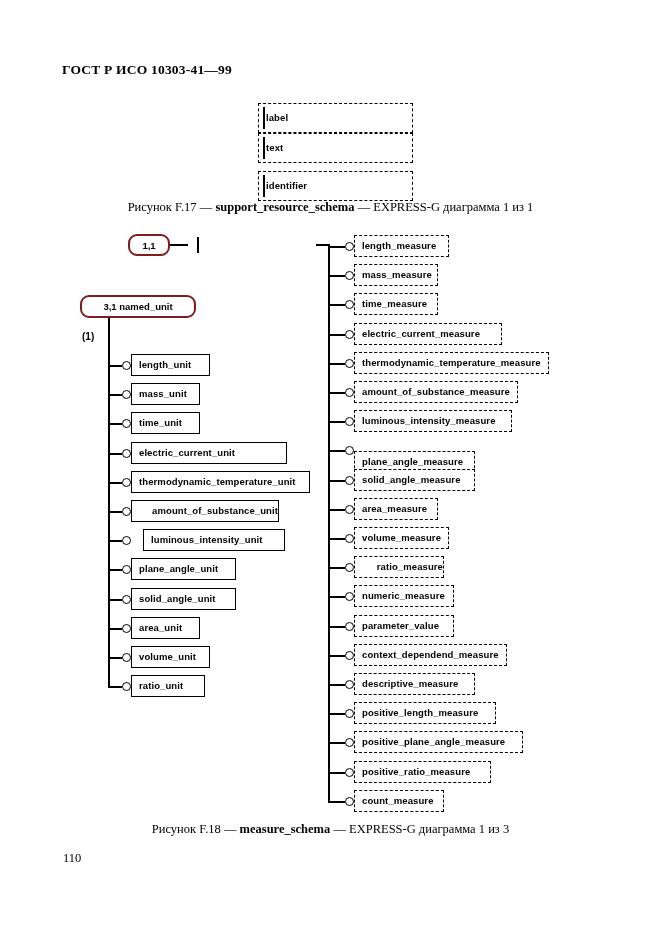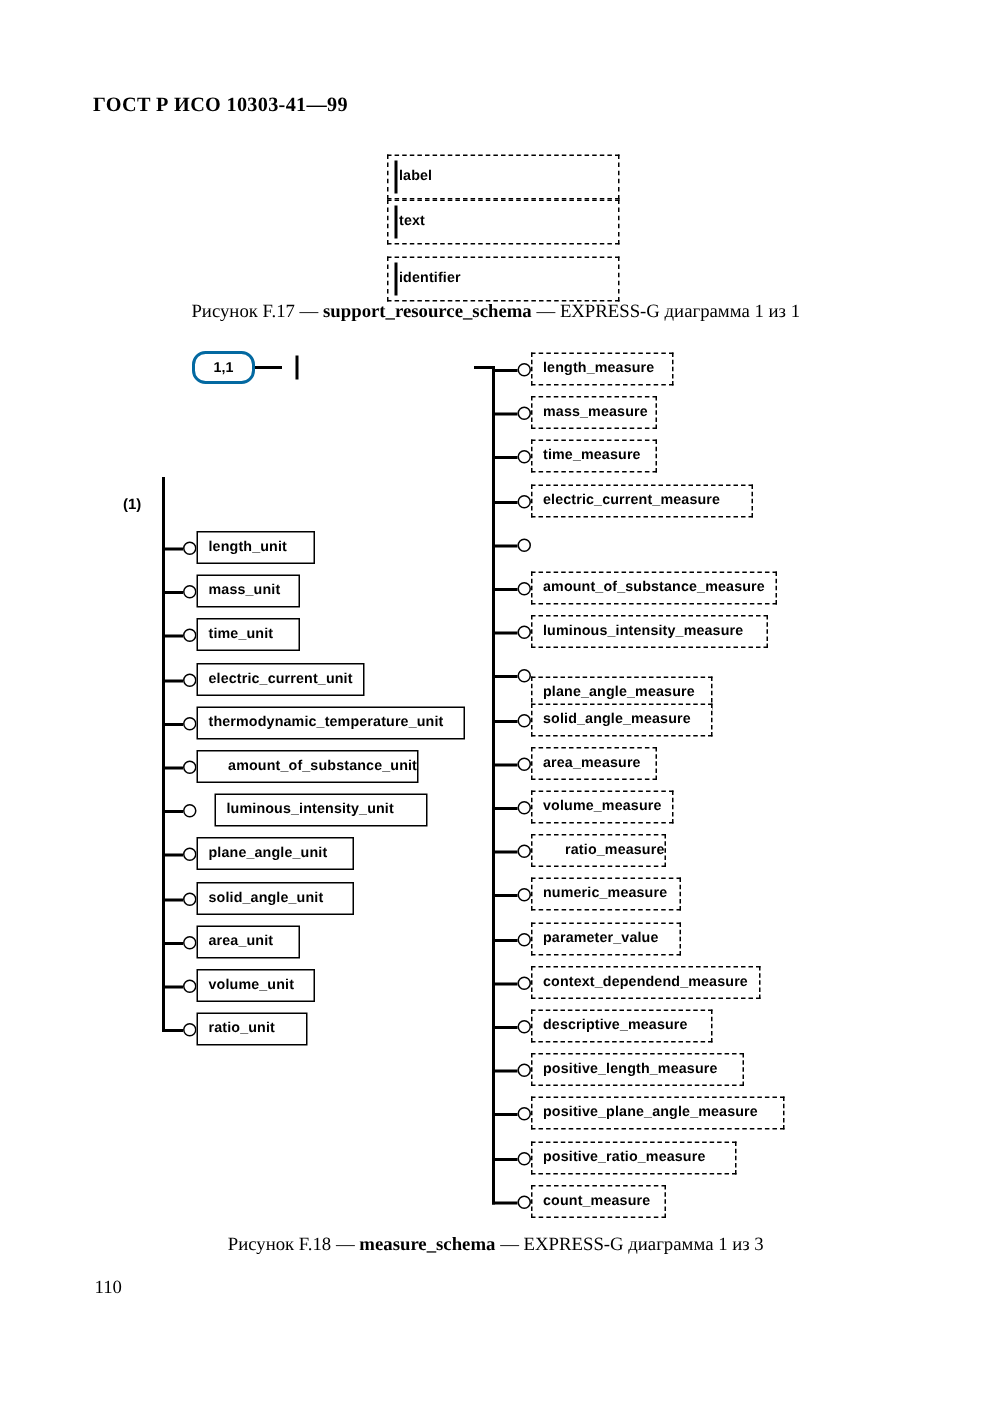--- a/index.html
+++ b/index.html
@@ -78,21 +78,21 @@
   }
   .eg-box.dashed {
     border: 1.6px dashed #000;
   }
   .eg-rounded {
     position: absolute;
     box-sizing: border-box;
     display: flex;
     align-items: center;
     justify-content: center;
-    border: 2px solid #0369a1;
+    border: 2px solid #7f1d1d;
     border-radius: 9px;
     background: #fff;
     font-family: "Liberation Sans", sans-serif;
     font-weight: bold;
     font-size: 9.5px;
     color: #000;
     white-space: nowrap;
   }
   .eg-line {
     position: absolute;
@@ -169,20 +169,23 @@
       <div class="eg-box dashed" style="left: 354px; top: 293px; width: 84px; height: 22px;">
         <span>time_measure</span>
       </div>
       <div class="eg-line" style="left: 328px; top: 334px; width: 17px; height: 1.8px;"></div>
       <div class="eg-circle" style="left: 345px; top: 330.4px;"></div>
       <div class="eg-box dashed" style="left: 354px; top: 323px; width: 148px; height: 22px;">
         <span>electric_current_measure</span>
       </div>
       <div class="eg-line" style="left: 328px; top: 363px; width: 17px; height: 1.8px;"></div>
       <div class="eg-circle" style="left: 345px; top: 359.4px;"></div>
+      <div class="eg-box dashed" style="left: 354px; top: 352px; width: 195px; height: 22px;">
+        <span>thermodynamic_temperature_measure</span>
+      </div>
       <div class="eg-line" style="left: 328px; top: 392px; width: 17px; height: 1.8px;"></div>
       <div class="eg-circle" style="left: 345px; top: 388.4px;"></div>
       <div class="eg-box dashed" style="left: 354px; top: 381px; width: 164px; height: 22px;">
         <span>amount_of_substance_measure</span>
       </div>
       <div class="eg-line" style="left: 328px; top: 421px; width: 17px; height: 1.8px;"></div>
       <div class="eg-circle" style="left: 345px; top: 417.4px;"></div>
       <div class="eg-box dashed" style="left: 354px; top: 410px; width: 158px; height: 22px;">
         <span>luminous_intensity_measure</span>
       </div>
@@ -243,41 +246,44 @@
       </div>
       <div class="eg-line" style="left: 328px; top: 772px; width: 17px; height: 1.8px;"></div>
       <div class="eg-circle" style="left: 345px; top: 768.4px;"></div>
       <div class="eg-box dashed" style="left: 354px; top: 761px; width: 137px; height: 22px;">
         <span>positive_ratio_measure</span>
       </div>
       <div class="eg-line" style="left: 328px; top: 801px; width: 17px; height: 1.8px;"></div>
       <div class="eg-circle" style="left: 345px; top: 797.4px;"></div>
       <div class="eg-box dashed" style="left: 354px; top: 790px; width: 90px; height: 22px;">
         <span>count_measure</span>
+      </div>
+      <div class="eg-rounded" style="left: 80px; top: 295px; width: 116px; height: 23px;">
+        <span>3,1 named_unit</span>
       </div>
       <div class="eg-note" style="left: 82px; top: 331px;">(1)</div>
       <div class="eg-line" style="left: 108px; top: 318px; width: 2px; height: 370px;"></div>
       <div class="eg-line" style="left: 108px; top: 365px; width: 14px; height: 1.8px;"></div>
       <div class="eg-circle" style="left: 122px; top: 361.4px;"></div>
       <div class="eg-box solid" style="left: 131px; top: 354px; width: 79px; height: 22px;">
         <span>length_unit</span>
       </div>
       <div class="eg-line" style="left: 108px; top: 394px; width: 14px; height: 1.8px;"></div>
       <div class="eg-circle" style="left: 122px; top: 390.4px;"></div>
       <div class="eg-box solid" style="left: 131px; top: 383px; width: 69px; height: 22px;">
         <span>mass_unit</span>
       </div>
       <div class="eg-line" style="left: 108px; top: 423px; width: 14px; height: 1.8px;"></div>
       <div class="eg-circle" style="left: 122px; top: 419.4px;"></div>
       <div class="eg-box solid" style="left: 131px; top: 412px; width: 69px; height: 22px;">
         <span>time_unit</span>
       </div>
       <div class="eg-line" style="left: 108px; top: 453px; width: 14px; height: 1.8px;"></div>
       <div class="eg-circle" style="left: 122px; top: 449.4px;"></div>
-      <div class="eg-box solid" style="left: 131px; top: 442px; width: 112px; height: 22px;">
+      <div class="eg-box solid" style="left: 131px; top: 442px; width: 156px; height: 22px;">
         <span>electric_current_unit</span>
       </div>
       <div class="eg-line" style="left: 108px; top: 482px; width: 14px; height: 1.8px;"></div>
       <div class="eg-circle" style="left: 122px; top: 478.4px;"></div>
       <div class="eg-box solid" style="left: 131px; top: 471px; width: 179px; height: 22px;">
         <span>thermodynamic_temperature_unit</span>
       </div>
       <div class="eg-line" style="left: 108px; top: 511px; width: 14px; height: 1.8px;"></div>
       <div class="eg-circle" style="left: 122px; top: 507.4px;"></div>
       <div class="eg-box solid" style="left: 131px; top: 500px; width: 148px; height: 22px; justify-content: flex-end;">

